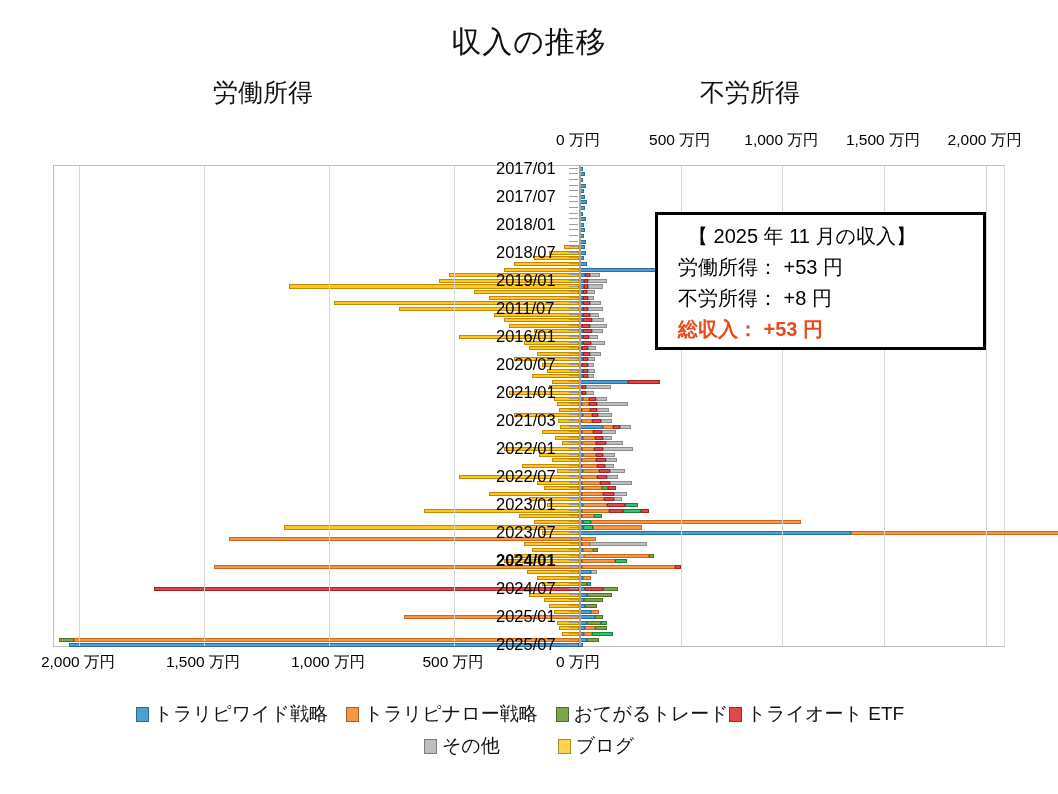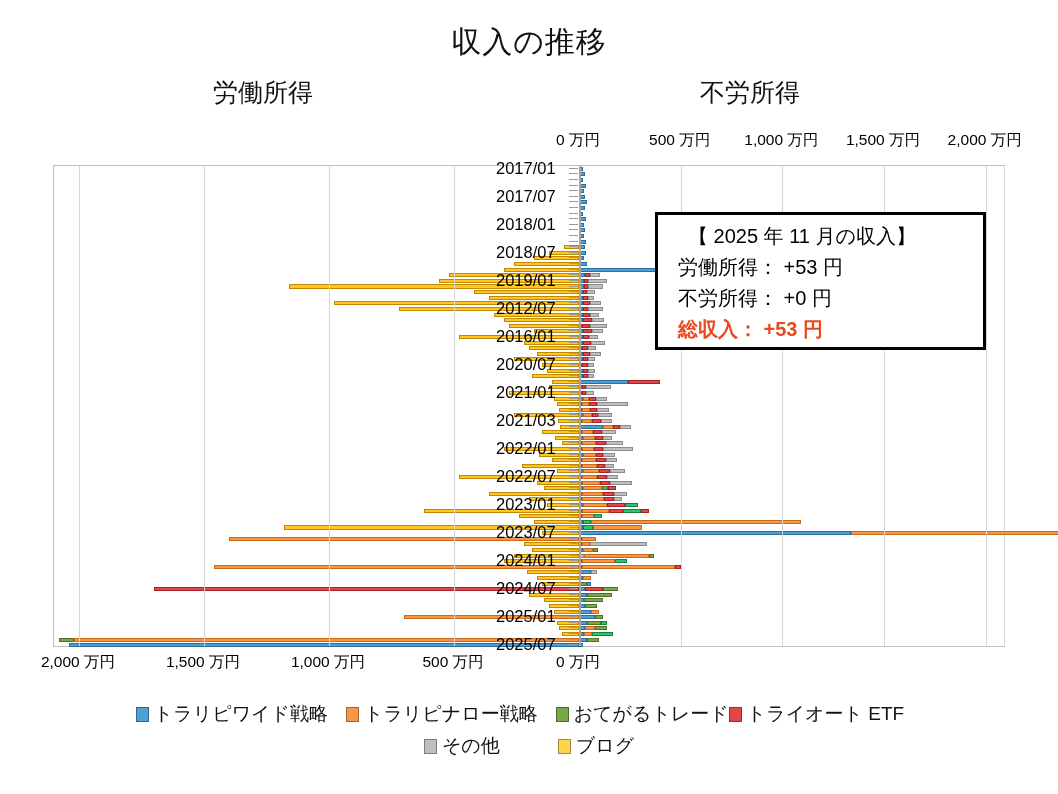--- a/index.html
+++ b/index.html
@@ -590,30 +590,30 @@
       <div class="gridline" style="left: 400px;"></div>
       <div class="zeroline" style="left: 525px;"></div>
     </div>
 
   <div class="cat-labels">
       <div class="cat-label" style="top: 2.80233px; left: 496px;">2017/01</div>
       <div class="cat-label" style="top: 30.8256px; left: 496px;">2017/07</div>
       <div class="cat-label" style="top: 58.8488px; left: 496px;">2018/01</div>
       <div class="cat-label" style="top: 86.8721px; left: 496px;">2018/07</div>
       <div class="cat-label" style="top: 114.895px; left: 496px;">2019/01</div>
-      <div class="cat-label" style="top: 142.919px; left: 496px;">2012/07</div>
+      <div class="cat-label" style="top: 142.919px; left: 496px;">2011/07</div>
       <div class="cat-label" style="top: 170.942px; left: 496px;">2016/01</div>
       <div class="cat-label" style="top: 198.965px; left: 496px;">2020/07</div>
       <div class="cat-label" style="top: 226.988px; left: 496px;">2021/01</div>
       <div class="cat-label" style="top: 255.012px; left: 496px;">2021/03</div>
       <div class="cat-label" style="top: 283.035px; left: 496px;">2022/01</div>
       <div class="cat-label" style="top: 311.058px; left: 496px;">2022/07</div>
       <div class="cat-label" style="top: 339.081px; left: 496px;">2023/01</div>
       <div class="cat-label" style="top: 367.105px; left: 496px;">2023/07</div>
-      <div class="cat-label" style="top: 395.128px; left: 496px;">2024/01</div>
+      <div class="cat-label" style="top: 395.128px; left: 496px; font-weight: bold;">2024/01</div>
       <div class="cat-label" style="top: 423.151px; left: 496px;">2024/07</div>
       <div class="cat-label" style="top: 451.174px; left: 496px;">2025/01</div>
       <div class="cat-label" style="top: 479.198px; left: 496px;">2025/07</div>
       <div class="tick" style="top: 2.80233px; left: 569px;"></div>
       <div class="tick" style="top: 8.40698px; left: 569px;"></div>
       <div class="tick" style="top: 14.0116px; left: 569px;"></div>
       <div class="tick" style="top: 19.6163px; left: 569px;"></div>
       <div class="tick" style="top: 25.2209px; left: 569px;"></div>
       <div class="tick" style="top: 30.8256px; left: 569px;"></div>
       <div class="tick" style="top: 36.4302px; left: 569px;"></div>
@@ -694,21 +694,21 @@
       <div class="tick" style="top: 456.779px; left: 569px;"></div>
       <div class="tick" style="top: 462.384px; left: 569px;"></div>
       <div class="tick" style="top: 467.988px; left: 569px;"></div>
       <div class="tick" style="top: 473.593px; left: 569px;"></div>
       <div class="tick" style="top: 479.198px; left: 569px;"></div>
     </div>
 
   <div class="callout">
     <div class="line head">【 2025 年 11 月の収入】</div>
     <div class="line">労働所得： +53 円</div>
-    <div class="line">不労所得： +0 円</div>
+    <div class="line">不労所得： +8 円</div>
     <div class="line total" style="color: rgb(232, 73, 29);">総収入： +53 円</div>
   </div>
 
   <div class="legend">
     <div class="legend-row">
         <div class="legend-item" style="margin-right: 18px;">
           <span class="sw blue" style="background: rgb(78, 159, 212);"></span>
           <span>トラリピワイド戦略</span>
         </div>
         <div class="legend-item" style="margin-right: 18px;">

